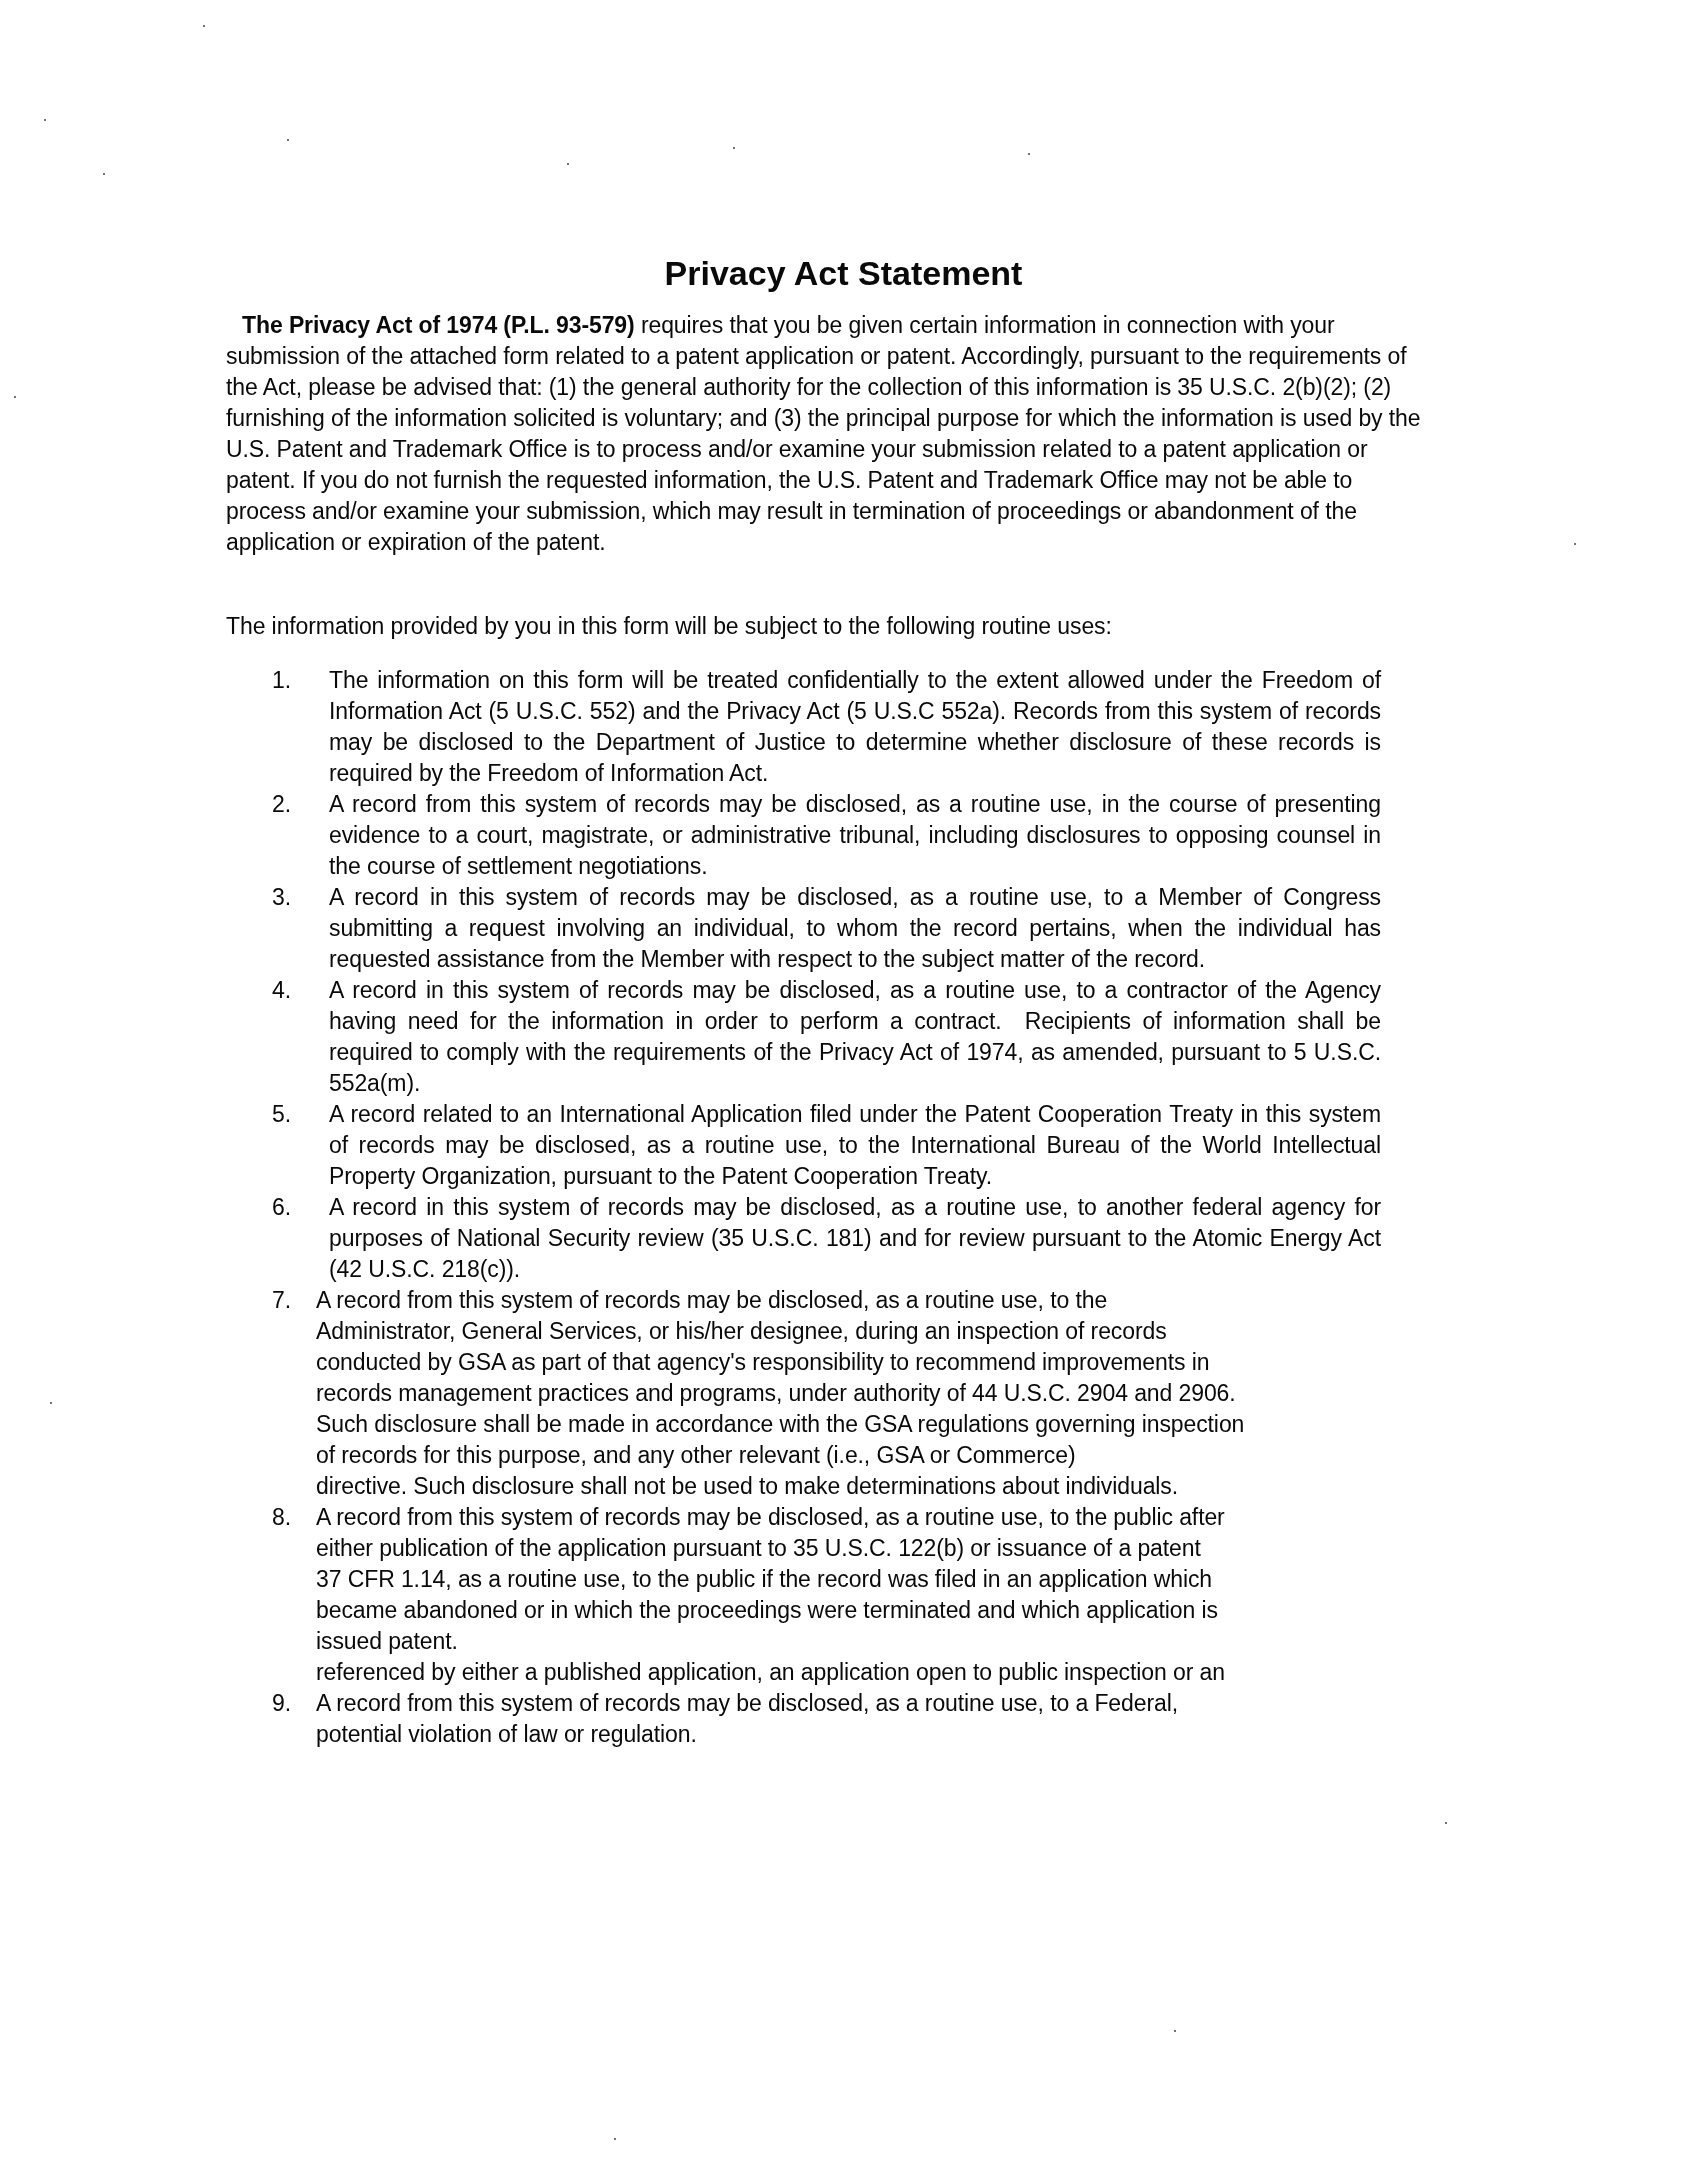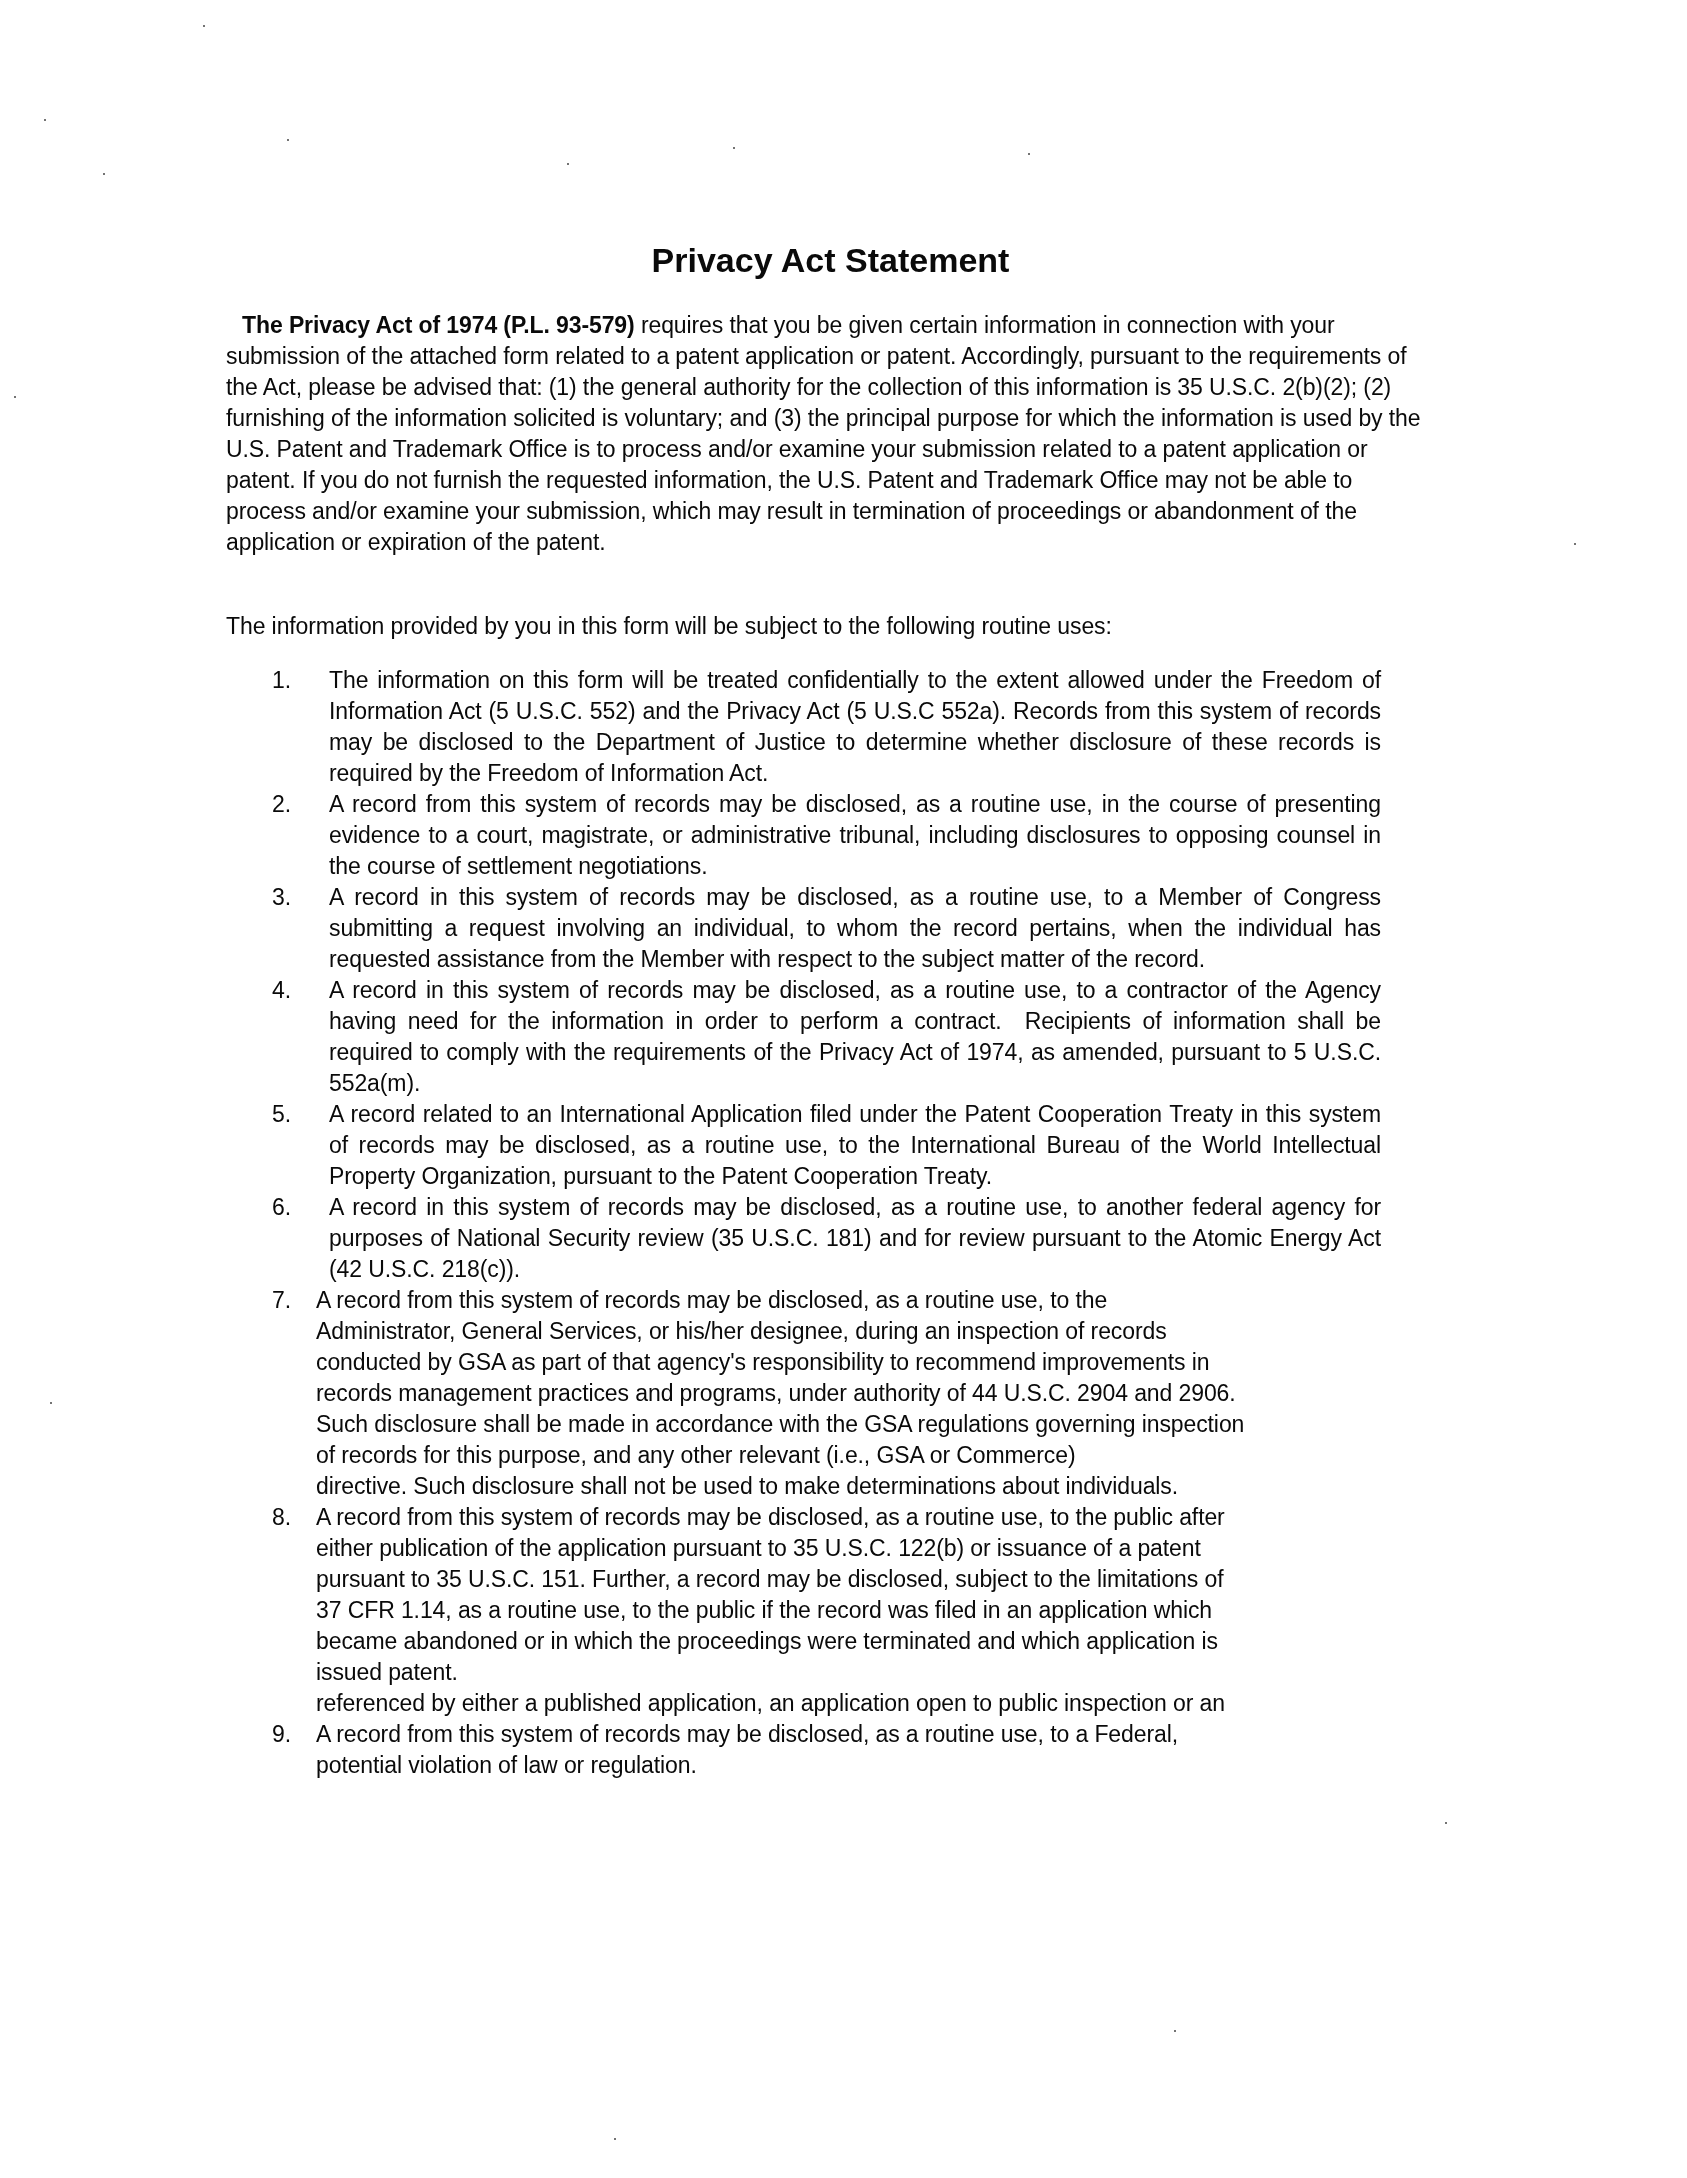--- a/index.html
+++ b/index.html
@@ -5,21 +5,21 @@
   html, body { margin: 0; padding: 0; }
   body {
     width: 1687px; height: 2178px; background: #ffffff; position: relative;
     overflow: hidden; color: #0a0a0a;
     font-family: "Liberation Sans", "DejaVu Sans", sans-serif;
   }
   .page { position: absolute; left: 0; top: 0; width: 1687px; height: 2178px; }
   .title {
     position: absolute; left: 0; width: 1661px; top: 240px;
     text-align: center; font-weight: bold; font-size: 34px; line-height: 40px;
-    margin: 0;
+    margin: 13px;
   }
   .intro-para {
     position: absolute; left: 226px; width: 1204px; top: 310px;
     font-size: 23px; line-height: 31px; margin: 0;
     letter-spacing: -0.1px;
   }
   .intro-para b { font-weight: bold; margin-left: 16px; }
   .uses-intro {
     position: absolute; left: 226px; top: 611px; width: 1204px;
     font-size: 23px; line-height: 31px; margin: 0; letter-spacing: -0.1px;
@@ -88,21 +88,20 @@
         <span style="display:block">Such disclosure shall be made in accordance with the GSA regulations governing inspection</span>
         <span style="display:block">of records for this purpose, and any other relevant (i.e., GSA or Commerce)</span>
         <span style="display:block">directive. Such disclosure shall not be used to make determinations about individuals.</span>
       </span>
     </li>
     <li class="use-item">
       <span class="use-num">8.</span>
       <span class="use-text ragged">
         <span style="display:block">A record from this system of records may be disclosed, as a routine use, to the public after</span>
         <span style="display:block">either publication of the application pursuant to 35 U.S.C. 122(b) or issuance of a patent</span>
-        <span style="display:block">pursuant to 35 U.S.C. 151. Further, a record may be disclosed, subject to the limitations of</span>
         <span style="display:block">37 CFR 1.14, as a routine use, to the public if the record was filed in an application which</span>
         <span style="display:block">became abandoned or in which the proceedings were terminated and which application is</span>
         <span style="display:block">issued patent.</span>
         <span style="display:block">referenced by either a published application, an application open to public inspection or an</span>
       </span>
     </li>
     <li class="use-item">
       <span class="use-num">9.</span>
       <span class="use-text ragged">
         <span style="display:block">A record from this system of records may be disclosed, as a routine use, to a Federal,</span>

